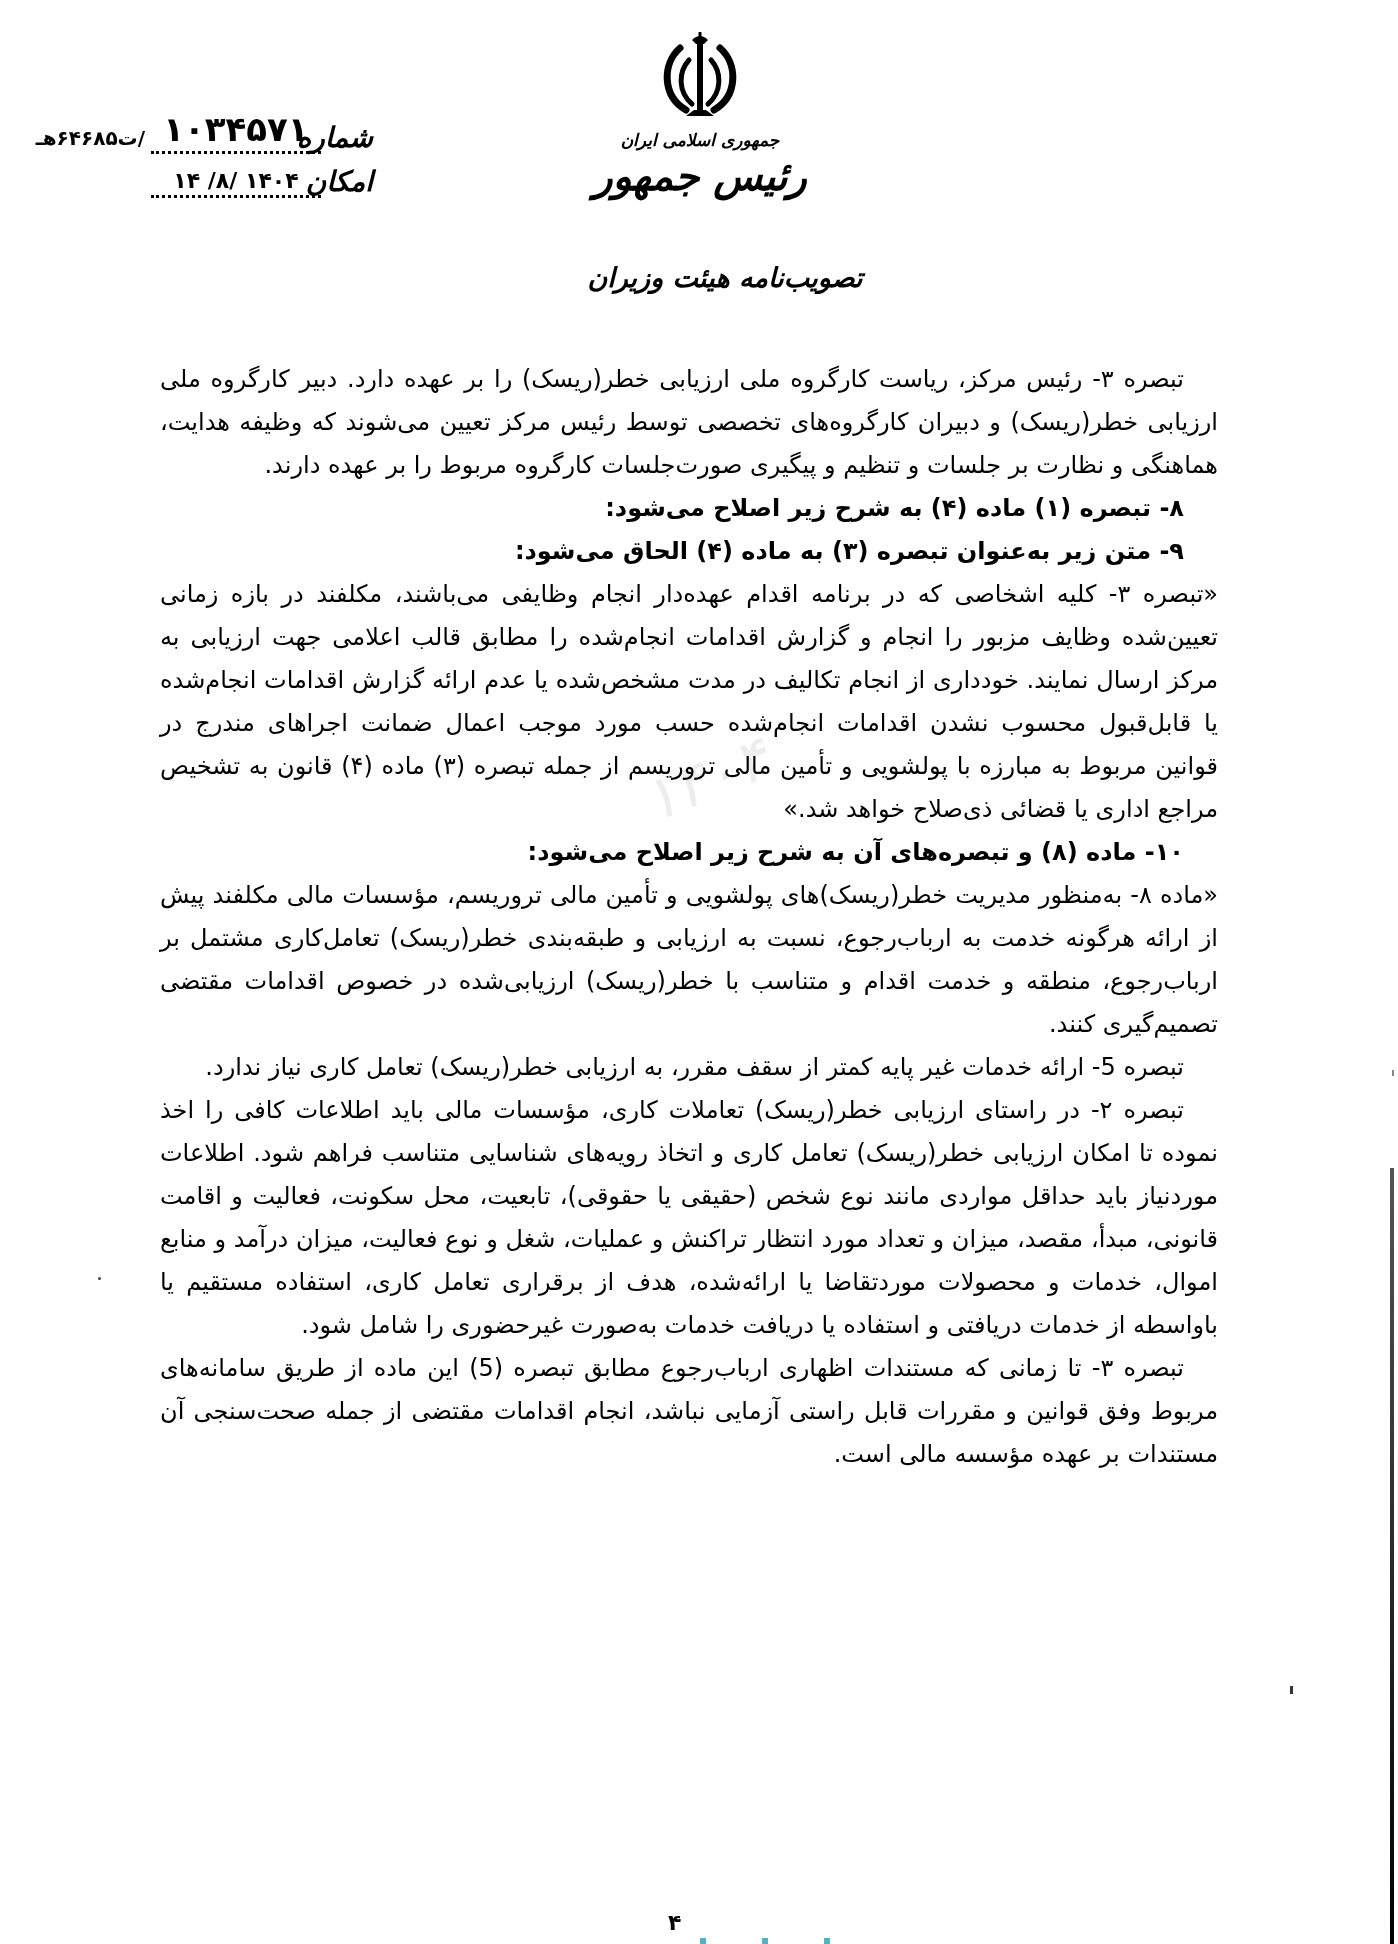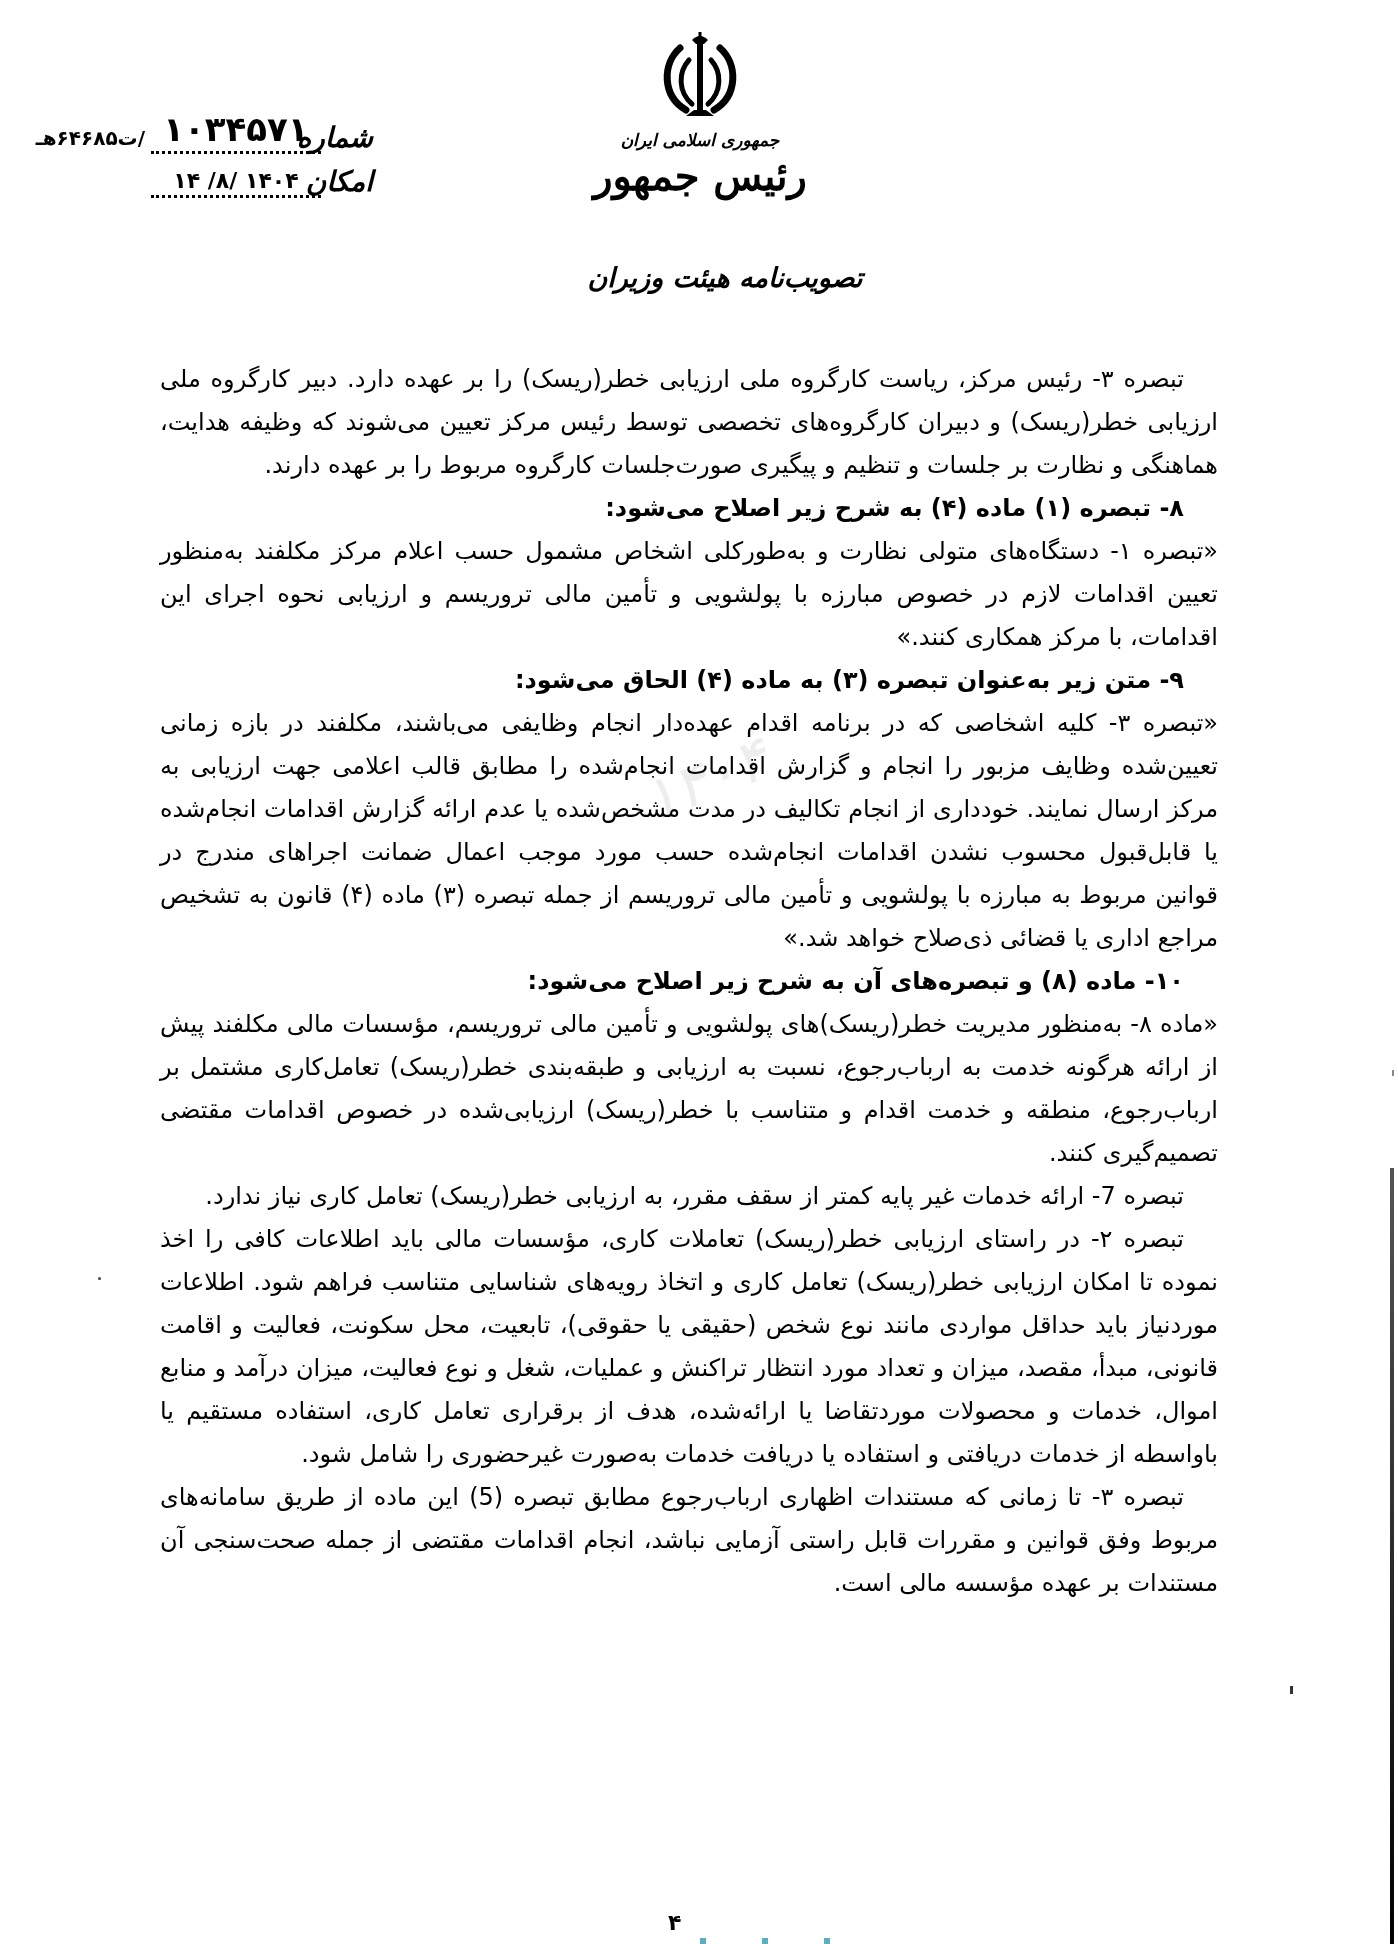--- a/index.html
+++ b/index.html
@@ -16,21 +16,21 @@
   .ref-field { position: relative; width: 170px; height: 40px; border-bottom: 3px dotted #000; text-align: center; }
   .ref-value { font-family: "DejaVu Sans", sans-serif; font-weight: bold; position: absolute; left: 0; right: 0; bottom: 2px; }
   .ref-number { font-size: 34px; letter-spacing: 4px; }
   .ref-date { font-size: 22px; letter-spacing: 3px; }
   .ref-suffix { font-size: 20px; font-weight: bold; white-space: nowrap; margin-bottom: 4px; }
 
   
   .header-center { position: absolute; left: 560px; top: 30px; width: 280px; text-align: center; direction: rtl; }
   .emblem { width: 88px; height: 96px; margin: 0 auto; display: block; }
   .country { font-family: "DejaVu Serif", serif; font-style: italic; font-weight: bold; font-size: 17px; margin-top: 4px; }
-  .office { font-family: "DejaVu Serif", serif; font-weight: bold; font-size: 40px; line-height: 48px; margin-top: 2px; }
+  .office { font-family: "DejaVu Serif", serif; font-style: italic; font-weight: bold; font-size: 40px; line-height: 48px; margin-top: 2px; }
   .doc-type { position: absolute; left: 560px; top: 262px; width: 330px; text-align: center; direction: rtl;
               font-family: "DejaVu Serif", serif; font-style: italic; font-weight: bold; font-size: 27px; }
 
   
   .body-text { position: absolute; left: 160px; top: 358px; width: 1058px; direction: rtl; }
   .para { font-size: 24px; line-height: 43px; text-align: justify; text-align-last: right; margin: 0; }
   .para.indent { text-indent: 34px; }
   .para.heading { text-indent: 34px; font-weight: bold; }
 
   
@@ -86,26 +86,25 @@
     <div class="country">جمهوری اسلامی ایران</div>
     <div class="office">رئیس جمهور</div>
   </div>
   <div class="doc-type">تصویب‌نامه هیئت وزیران</div>
 
   <div class="watermark">۱۴۰۴</div>
 
   <div class="body-text">
     <p class="para indent">تبصره ۳- رئیس مرکز، ریاست کارگروه ملی ارزیابی خطر(ریسک) را بر عهده دارد. دبیر کارگروه ملی ارزیابی خطر(ریسک) و دبیران کارگروه‌های تخصصی توسط رئیس مرکز تعیین می‌شوند که وظیفه هدایت، هماهنگی و نظارت بر جلسات و تنظیم و پیگیری صورت‌جلسات کارگروه مربوط را بر عهده دارند.</p>
     <p class="para heading">۸- تبصره (۱) ماده (۴) به شرح زیر اصلاح می‌شود:</p>
-    <p class="para">«تبصره ۱- دستگاه‌های متولی نظارت و به‌طورکلی اشخاص مشمول حسب اعلام مرکز مکلفند به‌منظور تعیین اقدامات لازم در خصوص مبارزه با پولشویی و تأمین مالی تروریسم و ارزیابی نحوه اجرای این اقدامات، با مرکز همکاری کنند.»</p>
     <p class="para heading">۹- متن زیر به‌عنوان تبصره (۳) به ماده (۴) الحاق می‌شود:</p>
     <p class="para">«تبصره ۳- کلیه اشخاصی که در برنامه اقدام عهده‌دار انجام وظایفی می‌باشند، مکلفند در بازه زمانی تعیین‌شده وظایف مزبور را انجام و گزارش اقدامات انجام‌شده را مطابق قالب اعلامی جهت ارزیابی به مرکز ارسال نمایند. خودداری از انجام تکالیف در مدت مشخص‌شده یا عدم ارائه گزارش اقدامات انجام‌شده یا قابل‌قبول محسوب نشدن اقدامات انجام‌شده حسب مورد موجب اعمال ضمانت اجراهای مندرج در قوانین مربوط به مبارزه با پولشویی و تأمین مالی تروریسم از جمله تبصره (۳) ماده (۴) قانون به تشخیص مراجع اداری یا قضائی ذی‌صلاح خواهد شد.»</p>
     <p class="para heading">۱۰- ماده (۸) و تبصره‌های آن به شرح زیر اصلاح می‌شود:</p>
     <p class="para">«ماده ۸- به‌منظور مدیریت خطر(ریسک)های پولشویی و تأمین مالی تروریسم، مؤسسات مالی مکلفند پیش از ارائه هرگونه خدمت به ارباب‌رجوع، نسبت به ارزیابی و طبقه‌بندی خطر(ریسک) تعامل‌کاری مشتمل بر ارباب‌رجوع، منطقه و خدمت اقدام و متناسب با خطر(ریسک) ارزیابی‌شده در خصوص اقدامات مقتضی تصمیم‌گیری کنند.</p>
-    <p class="para indent">تبصره 7- ارائه خدمات غیر پایه کمتر از سقف مقرر، به ارزیابی خطر(ریسک) تعامل کاری نیاز ندارد.</p>
+    <p class="para indent">تبصره 5- ارائه خدمات غیر پایه کمتر از سقف مقرر، به ارزیابی خطر(ریسک) تعامل کاری نیاز ندارد.</p>
     <p class="para indent">تبصره ۲- در راستای ارزیابی خطر(ریسک) تعاملات کاری، مؤسسات مالی باید اطلاعات کافی را اخذ نموده تا امکان ارزیابی خطر(ریسک) تعامل کاری و اتخاذ رویه‌های شناسایی متناسب فراهم شود. اطلاعات موردنیاز باید حداقل مواردی مانند نوع شخص (حقیقی یا حقوقی)، تابعیت، محل سکونت، فعالیت و اقامت قانونی، مبدأ، مقصد، میزان و تعداد مورد انتظار تراکنش و عملیات، شغل و نوع فعالیت، میزان درآمد و منابع اموال، خدمات و محصولات موردتقاضا یا ارائه‌شده، هدف از برقراری تعامل کاری، استفاده مستقیم یا باواسطه از خدمات دریافتی و استفاده یا دریافت خدمات به‌صورت غیرحضوری را شامل شود.</p>
     <p class="para indent">تبصره ۳- تا زمانی که مستندات اظهاری ارباب‌رجوع مطابق تبصره (5) این ماده از طریق سامانه‌های مربوط وفق قوانین و مقررات قابل راستی آزمایی نباشد، انجام اقدامات مقتضی از جمله صحت‌سنجی آن مستندات بر عهده مؤسسه مالی است.</p>
   </div>
 
   <div class="scan-edge"></div>
   <div class="scan-mark"></div>
   <div class="stray-dot"></div>
   <div class="stray-dot2"></div>
 
   <div class="page-number">۴</div>

